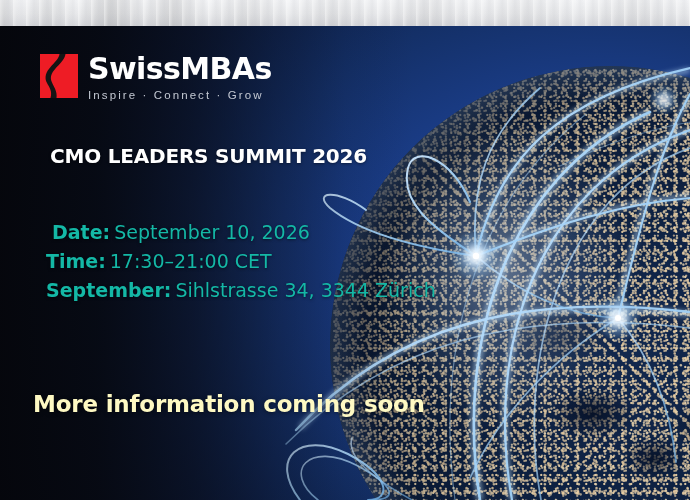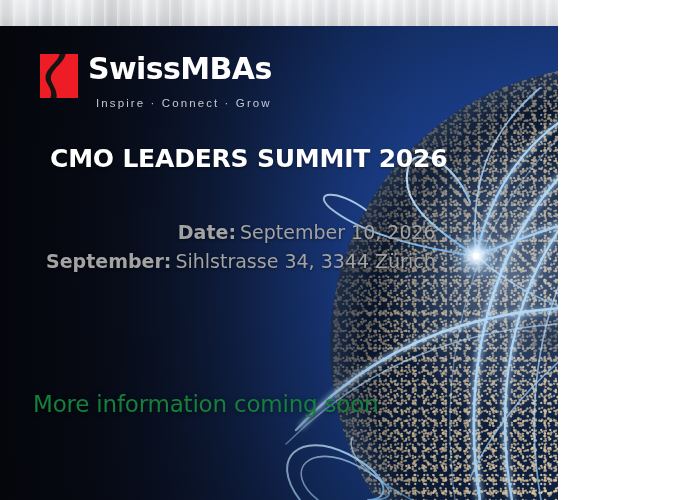--- a/index.html
+++ b/index.html
@@ -6,21 +6,21 @@
     margin: 0;
     padding: 0;
     background: #ffffff;
   }
   body {
     font-family: "Liberation Sans", sans-serif;
   }
 
   #poster {
     position: relative;
-    width: 558px;
+    width: 690px;
     height: 500px;
     overflow: hidden;
     background: #0a0c14;
   }
 
   
   .curtain {
     position: absolute;
     left: 0; top: 0;
     width: 690px;
@@ -218,47 +218,45 @@
     line-height: 30px;
     white-space: nowrap;
   }
   .logo-tagline {
     font-family: "Liberation Sans", sans-serif;
     font-size: 11.5px;
     font-weight: 400;
     color: #c3c8d2;
     letter-spacing: 2.1px;
     line-height: 14px;
-    margin-top: 12px;
+    margin-top: 4px;
     white-space: nowrap;
-    text-align: right;
   }
 
   
   .headline {
     position: absolute;
     left: 50px;
     top: 118px;
     font-family: "DejaVu Sans", sans-serif;
-    font-size: 25px;
+    font-size: 20px;
     font-weight: 700;
     color: #ffffff;
     letter-spacing: -0.2px;
     white-space: nowrap;
     text-shadow: 0 1px 3px rgba(0,0,0,0.45);
   }
 
   
   .details {
     position: absolute;
     left: 46px;
     top: 192px;
     font-family: "DejaVu Sans", sans-serif;
-    color: #a3a3a3;
-    text-align: right;
+    color: #14b8a6;
   }
   .detail-row {
     font-size: 19px;
     line-height: 29px;
     white-space: nowrap;
     text-shadow: 0 1px 3px rgba(0,0,0,0.5);
   }
   .detail-row.first { padding-left: 6px; }
   .detail-label {
     font-weight: 700;
@@ -268,22 +266,22 @@
     margin-left: 4px;
   }
 
   
   .coming-soon {
     position: absolute;
     left: 33px;
     top: 365px;
     font-family: "DejaVu Sans", sans-serif;
     font-size: 23px;
-    font-weight: 400;
-    color: #15803d;
+    font-weight: 700;
+    color: #fef9c3;
     letter-spacing: -0.2px;
     white-space: nowrap;
     text-shadow: 0 1px 4px rgba(0,0,0,0.5);
   }
 </style>
 </head>
 <body>
 
 <div id="poster">
 
@@ -381,20 +379,23 @@
       </div>
     </div>
 
     <div class="headline">CMO LEADERS SUMMIT 2026</div>
 
     <div class="details">
       <div class="detail-row first">
         <span class="detail-label">Date:</span><span class="detail-value">September 10, 2026</span>
       </div>
       <div class="detail-row">
+        <span class="detail-label">Time:</span><span class="detail-value">17:30–21:00 CET</span>
+      </div>
+      <div class="detail-row">
         <span class="detail-label">September:</span><span class="detail-value">Sihlstrasse 34, 3344 Zürich</span>
       </div>
     </div>
 
     <div class="coming-soon">More information coming soon</div>
 
   </div>
 </div>
 
 </body></html>

